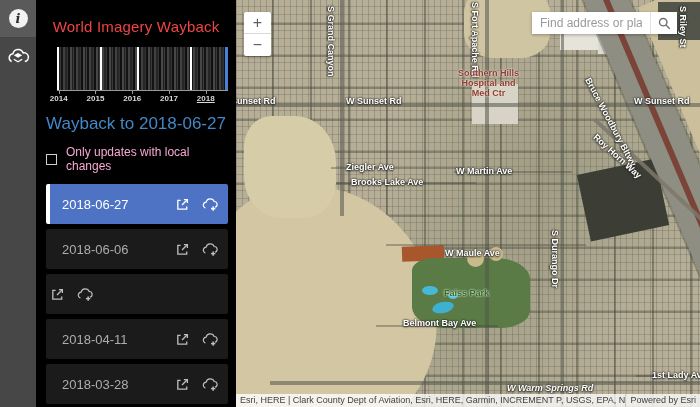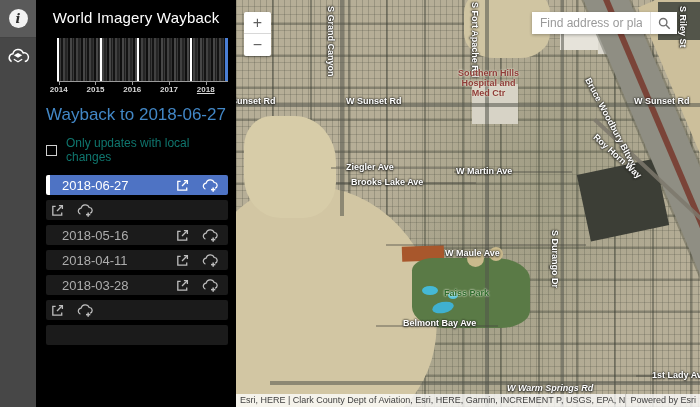--- a/index.html
+++ b/index.html
@@ -11,36 +11,36 @@
   .toolstrip{width:36px;background:#474747;flex:0 0 36px;display:flex;flex-direction:column;}
   .toolbtn{width:36px;height:38px;display:flex;align-items:center;justify-content:center;
            border:none;background:transparent;cursor:pointer;padding:0;}
   .toolbtn.active{background:#5a5a5a;border-bottom:1px solid rgba(0,0,0,.25);}
   .info-circle{width:19px;height:19px;border-radius:50%;background:#f2f2f2;color:#2e2e2e;
                font-family:"DejaVu Serif",serif;font-style:italic;font-weight:bold;font-size:13px;
                display:flex;align-items:center;justify-content:center;}
 
   
   .sidebar{width:200px;flex:0 0 200px;background:#000;color:#eee;padding-top:6px;position:relative;}
-  .sb-title{font-size:15px;color:#ffffff;text-align:center;letter-spacing:.2px;margin-top:3px;}
+  .sb-title{font-size:15px;color:#ef4444;text-align:center;letter-spacing:.2px;margin-top:12px;}
   .barcode-wrap{margin:12px 8px 0 21px;width:171px;position:relative;}
   .barcode{height:44px;position:relative;border-bottom:1px solid #9a9a9a;
      background:repeating-linear-gradient(90deg,#474747 0 2px,#1f1f1f 2px 3px,#3a3a3a 3px 4px,
         #141414 4px 6px,#414141 6px 8px,#262626 8px 10px,#333 10px 11px,#0f0f0f 11px 13px);}
   .bc-marker{position:absolute;top:0;bottom:0;width:2px;background:#fff;}
   .bc-selected{position:absolute;top:0;bottom:0;width:3px;}
   .axis{position:relative;height:14px;}
   .year{position:absolute;top:3px;transform:translateX(-50%);font-size:8px;font-weight:bold;color:#d9d9d9;}
   .tick{position:absolute;top:0;width:1px;height:3px;background:#9a9a9a;}
   .sb-heading{margin-top:9px;text-align:center;font-size:17px;color:#4287c6;}
   .filter-row{display:flex;align-items:center;margin:11px 0 0 10px;}
   .cb{width:11px;height:11px;border:1px solid #cfcfcf;background:transparent;flex:0 0 11px;cursor:pointer;}
-  .cb-label{font-size:12px;color:#0f766e;margin-left:9px;}
+  .cb-label{font-size:12px;color:#f9a8d4;margin-left:9px;}
   .release-list{margin-top:11px;padding:0 8px 0 10px;}
-  .row{height:20px;margin-bottom:5px;background:#1b1b1b;border-left:4px solid transparent;
+  .row{height:40px;margin-bottom:5px;background:#1b1b1b;border-left:4px solid transparent;
        border-radius:2px;display:flex;align-items:center;cursor:pointer;color:#adadad;}
   .row.selected{background:#4e73c4;border-left-color:#fff;color:#fff;}
   .rdate{font-size:13px;margin-left:12px;flex:1;}
   .ricons{display:flex;align-items:center;gap:11px;margin-right:10px;color:#bdbdbd;}
   .row.selected .ricons{color:#fff;}
   .ric{display:flex;cursor:pointer;}
 
   
   .map{position:relative;flex:1;overflow:hidden;background-color:#b6ae97;
     background-image:
@@ -145,39 +145,39 @@
             <span class="ric">
               <svg width="17" height="15" viewBox="0 0 18 16" fill="none" stroke="currentColor" stroke-width="1.3">
                 <path d="M4.6 11.8 A3.3 3.3 0 0 1 5.4 5.4 A4.5 4.5 0 0 1 14 4.8 A3.1 3.1 0 0 1 14.8 10.9"></path>
                 <path d="M10.6 12.4 h4.6" stroke-width="1.6"></path>
                 <path d="M12.9 10.1 v4.6" stroke-width="1.6"></path>
               </svg>
             </span>
           </span>
         </div>
         <div class="row">
-          <span class="ricons">
-            <span class="ric">
-              <svg width="15" height="15" viewBox="0 0 16 16" fill="none" stroke="currentColor" stroke-width="1.4">
-                <path d="M6 3.5 H3 V13 H12.5 V10"></path>
-                <path d="M7.5 8.5 L13 3"></path>
-                <path d="M9.5 2.8 H13.2 V6.5"></path>
-              </svg>
-            </span>
-            <span class="ric">
-              <svg width="17" height="15" viewBox="0 0 18 16" fill="none" stroke="currentColor" stroke-width="1.3">
-                <path d="M4.6 11.8 A3.3 3.3 0 0 1 5.4 5.4 A4.5 4.5 0 0 1 14 4.8 A3.1 3.1 0 0 1 14.8 10.9"></path>
-                <path d="M10.6 12.4 h4.6" stroke-width="1.6"></path>
-                <path d="M12.9 10.1 v4.6" stroke-width="1.6"></path>
-              </svg>
-            </span>
-          </span>
-        </div>
-        <div class="row">
-          <span class="rdate">2018-05-16</span>
+          <span class="rdate">2018-06-06</span>
+          <span class="ricons">
+            <span class="ric">
+              <svg width="15" height="15" viewBox="0 0 16 16" fill="none" stroke="currentColor" stroke-width="1.4">
+                <path d="M6 3.5 H3 V13 H12.5 V10"></path>
+                <path d="M7.5 8.5 L13 3"></path>
+                <path d="M9.5 2.8 H13.2 V6.5"></path>
+              </svg>
+            </span>
+            <span class="ric">
+              <svg width="17" height="15" viewBox="0 0 18 16" fill="none" stroke="currentColor" stroke-width="1.3">
+                <path d="M4.6 11.8 A3.3 3.3 0 0 1 5.4 5.4 A4.5 4.5 0 0 1 14 4.8 A3.1 3.1 0 0 1 14.8 10.9"></path>
+                <path d="M10.6 12.4 h4.6" stroke-width="1.6"></path>
+                <path d="M12.9 10.1 v4.6" stroke-width="1.6"></path>
+              </svg>
+            </span>
+          </span>
+        </div>
+        <div class="row">
           <span class="ricons">
             <span class="ric">
               <svg width="15" height="15" viewBox="0 0 16 16" fill="none" stroke="currentColor" stroke-width="1.4">
                 <path d="M6 3.5 H3 V13 H12.5 V10"></path>
                 <path d="M7.5 8.5 L13 3"></path>
                 <path d="M9.5 2.8 H13.2 V6.5"></path>
               </svg>
             </span>
             <span class="ric">
               <svg width="17" height="15" viewBox="0 0 18 16" fill="none" stroke="currentColor" stroke-width="1.3">

